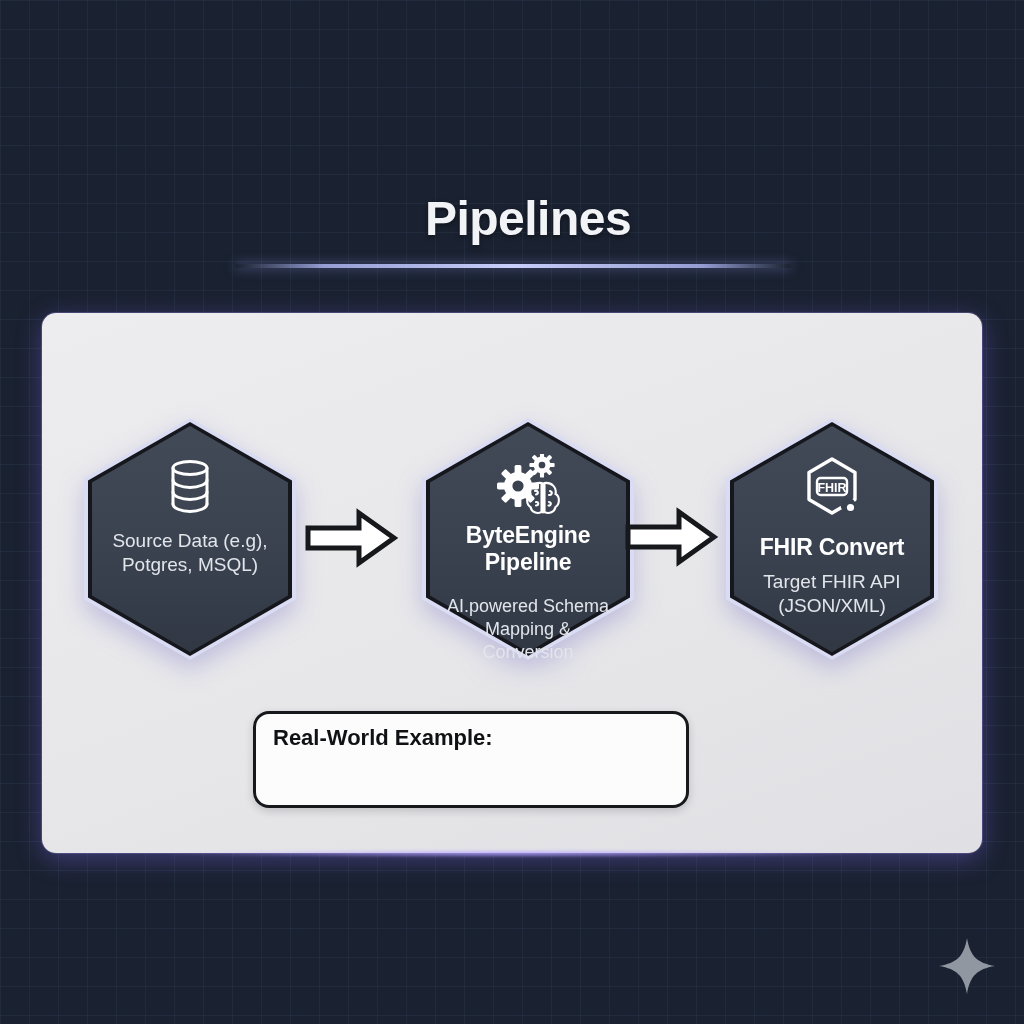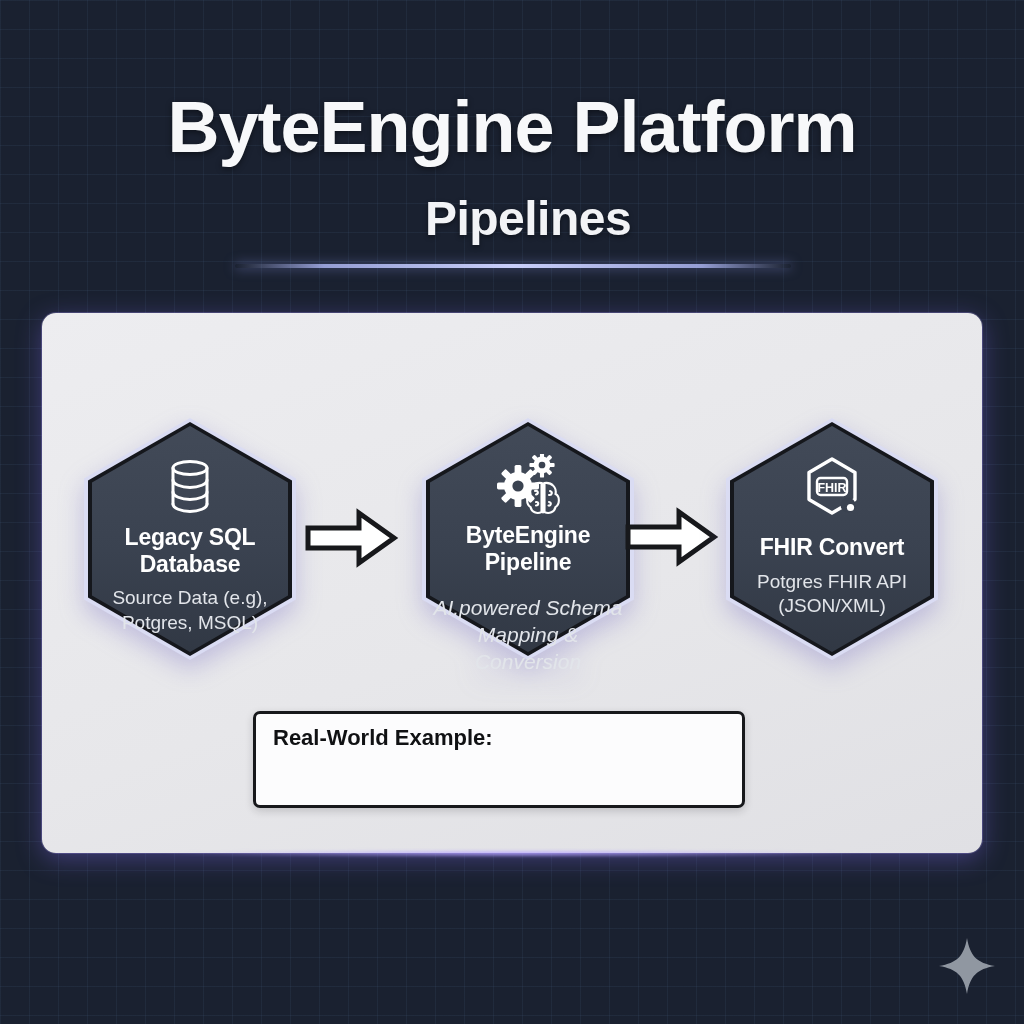--- a/index.html
+++ b/index.html
@@ -67,60 +67,57 @@
     white-space:pre-line;letter-spacing:-0.2px;
   }
   .hex-sub{
     margin-top:9px;color:#e2e5ea;font-size:19px;font-weight:400;line-height:1.28;
     white-space:pre-line;
   }
   .arrow{position:absolute;width:98px;height:64px;}
   .arrow-1{left:302px;top:506px;}
   .arrow-2{left:622px;top:505px;}
   .example-box{
-    position:absolute;left:253px;top:711px;width:492px;min-height:97px;
-    background:#fcfcfd;border:3px solid #17181b;border-radius:7px;
+    position:absolute;left:253px;top:711px;width:436px;min-height:97px;
+    background:#fcfcfd;border:3px solid #17181b;border-radius:16px;
     padding:11px 17px 10px 17px;
     box-shadow:0 3px 8px rgba(20,20,30,.18);
   }
   .example-title{color:#101113;font-size:22px;font-weight:700;line-height:1.2;}
   .example-body{
     margin-top:3px;color:#1e1f22;font-size:21px;font-weight:400;line-height:1.3;
     white-space:pre-line;
   }
   .sparkle{position:absolute;left:937px;top:936px;width:60px;height:60px;opacity:.92;}
 </style>
 </head>
 <body>
 
 <div class="stage">
 
-  <div class="main-title">ByteEngine Platform</div>
   <div class="sub-title">Pipelines</div>
   <div class="divider"></div>
 
   <div class="card">
 
     <div class="hex hex-1" style="left:42px;top:105px;">
       <div class="layer border"></div>
       <div class="layer line"></div>
       <div class="layer fill"></div>
       <div class="content">
         <div class="hex-icon">
           <svg width="56" height="58" viewBox="0 0 56 58" fill="none" stroke="#ffffff" stroke-width="3" stroke-linecap="round">
             <ellipse cx="28" cy="10" rx="17" ry="6.5"></ellipse>
             <path d="M11 10 V46"></path>
             <path d="M45 10 V46"></path>
             <path d="M11 46 C11 50 19 53.5 28 53.5 C37 53.5 45 50 45 46"></path>
             <path d="M11 22 C11 26 19 29.5 28 29.5 C37 29.5 45 26 45 22"></path>
             <path d="M11 34 C11 38 19 41.5 28 41.5 C37 41.5 45 38 45 34"></path>
           </svg>
         </div>
-        <div class="hex-title">Legacy SQL
-Database</div>
         <div class="hex-sub">Source Data (e.g),
 Potgres, MSQL)</div>
       </div>
     </div>
 
     <div class="arrow arrow-1" style="left:260px;top:193px;">
       <svg width="98" height="64" viewBox="0 0 98 64">
         <path d="M6 22 H57 V7 L92 32 L57 57 V42 H6 Z" fill="#ffffff" stroke="#17181b" stroke-width="5" stroke-linejoin="miter"></path>
       </svg>
     </div>
@@ -165,21 +162,21 @@
               <path d="M0,-14.5 L0,14.5"></path>
               <path d="M-8,-7 C-5,-8 -4,-4.5 -7,-3.5"></path>
               <path d="M7,-7 C10,-6 9,-2.5 6,-3"></path>
               <path d="M-7,4 C-4,3.5 -4,7.5 -7,7.5"></path>
               <path d="M6,4 C9,4.5 8,8 5.5,7.5"></path>
             </g>
           </svg>
         </div>
         <div class="hex-title">ByteEngine
 Pipeline</div>
-        <div class="hex-sub" style="font-size:21px;margin-top:20px;font-style:italic;">AI.powered Schema
+        <div class="hex-sub" style="font-size:18px;margin-top:20px;">AI.powered Schema
 Mapping &amp;
 Conversion</div>
       </div>
     </div>
 
     <div class="arrow arrow-2" style="left:580px;top:192px;">
       <svg width="98" height="64" viewBox="0 0 98 64">
         <path d="M6 22 H57 V7 L92 32 L57 57 V42 H6 Z" fill="#ffffff" stroke="#17181b" stroke-width="5" stroke-linejoin="miter"></path>
       </svg>
     </div>
@@ -192,21 +189,21 @@
         <div class="hex-icon">
           <svg width="64" height="64" viewBox="0 0 64 64">
             <path d="M32 4 L55 17.5 V44.5 L32 58 L9 44.5 V17.5 Z" stroke="#ffffff" stroke-width="3.4" fill="none" stroke-linejoin="round"></path>
             <circle cx="48" cy="50" r="7.5" fill="#3a4250"></circle>
             <circle cx="50.5" cy="52.5" r="3.6" fill="#ffffff"></circle>
             <rect x="17" y="23" width="30" height="17" rx="3.5" fill="none" stroke="#ffffff" stroke-width="2.4"></rect>
             <text x="32" y="36.5" text-anchor="middle" font-size="12.5" font-weight="bold" fill="#ffffff" font-family="Liberation Sans, sans-serif">FHIR</text>
           </svg>
         </div>
         <div class="hex-title" style="margin-top:14px;">FHIR Convert</div>
-        <div class="hex-sub">Potgres FHIR API
+        <div class="hex-sub">Target FHIR API
 (JSON/XML)</div>
       </div>
     </div>
 
     <div class="example-box" style="left:211px;top:398px;">
       <div class="example-title">Real-World Example:</div>
     </div>
 
   </div>
 

